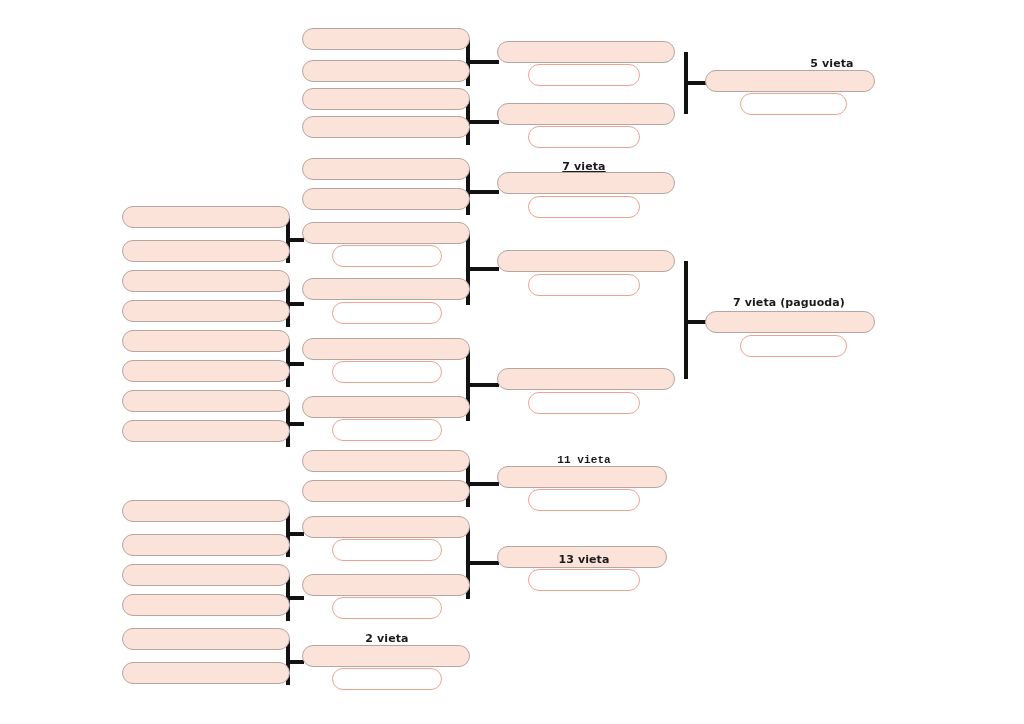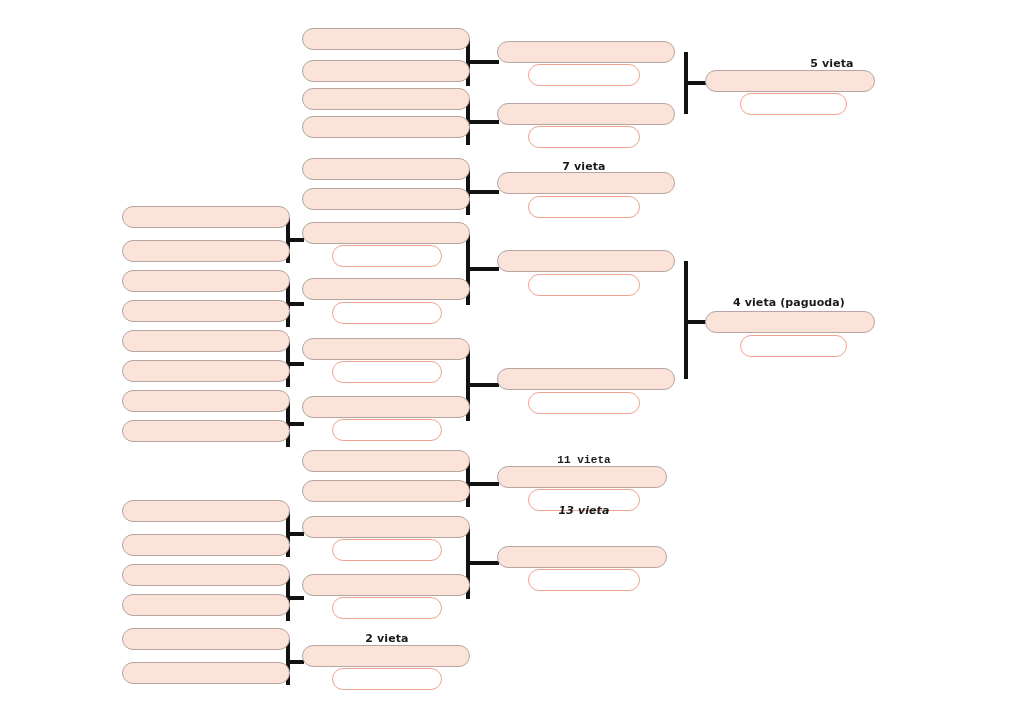--- a/index.html
+++ b/index.html
@@ -137,19 +137,19 @@
       <div class="slot" style="left: 528px; top: 392px; width: 112px;"></div>
       <div class="slot" style="left: 740px; top: 335px; width: 107px;"></div>
       <div class="slot" style="left: 528px; top: 489px; width: 112px;"></div>
       <div class="slot" style="left: 332px; top: 539px; width: 110px;"></div>
       <div class="slot" style="left: 332px; top: 597px; width: 110px;"></div>
       <div class="slot" style="left: 528px; top: 569px; width: 112px;"></div>
       <div class="slot" style="left: 332px; top: 668px; width: 110px;"></div>
     </div>
   <div id="label-layer">
       <div class="plabel" style="left: 790px; top: 57px; transform: translateX(-50%); margin-left: 42px;">5 vieta</div>
-      <div class="plabel" style="left: 584px; top: 160px; transform: translateX(-50%);">7 vieta</div>
-      <div class="plabel" style="left: 789px; top: 296px; transform: translateX(-50%);">4 vieta (paguoda)</div>
+      <div class="plabel" style="left: 584px; top: 160px; transform: translateX(-50%); text-decoration: underline;">7 vieta</div>
+      <div class="plabel" style="left: 789px; top: 296px; transform: translateX(-50%);">7 vieta (paguoda)</div>
       <div class="plabel" style="left: 584px; top: 454px; transform: translateX(-50%); font-family: Liberation Mono, monospace;">11 vieta</div>
-      <div class="plabel" style="left: 584px; top: 504px; transform: translateX(-50%); font-style: italic;">13 vieta</div>
+      <div class="plabel" style="left: 584px; top: 553px; transform: translateX(-50%);">13 vieta</div>
       <div class="plabel" style="left: 387px; top: 632px; transform: translateX(-50%);">2 vieta</div>
     </div>
 </div>
 
 </body></html>

